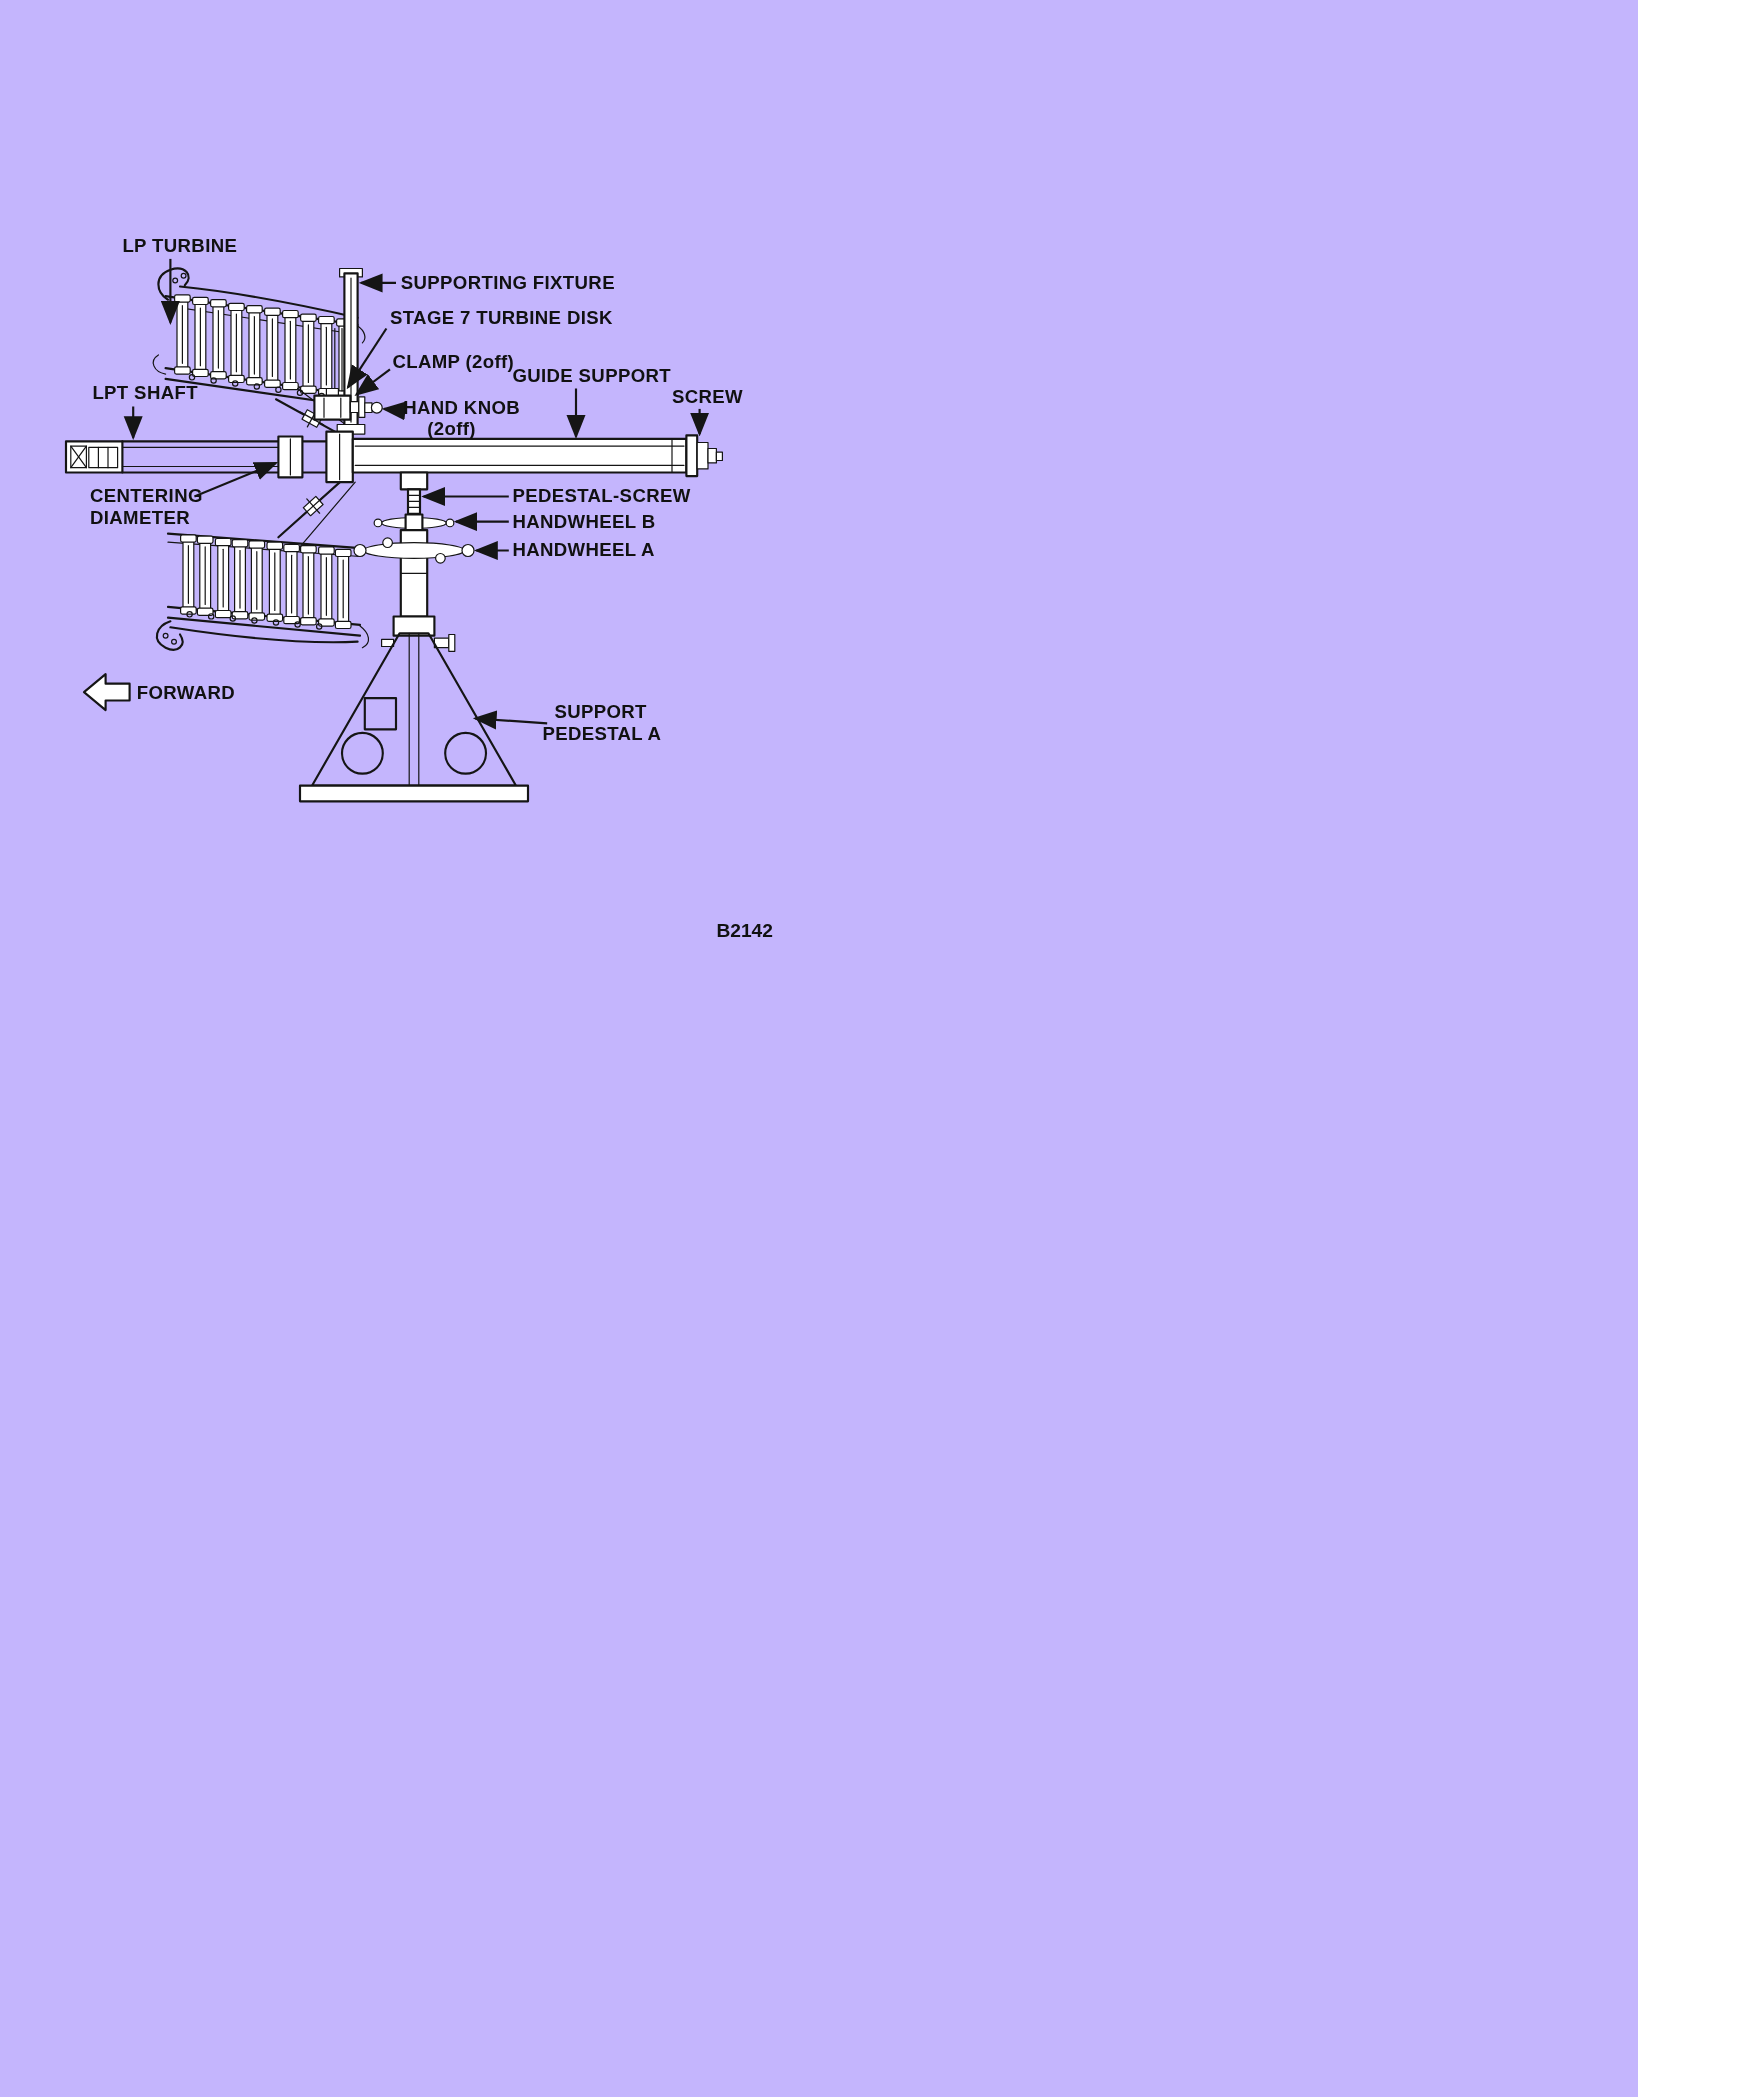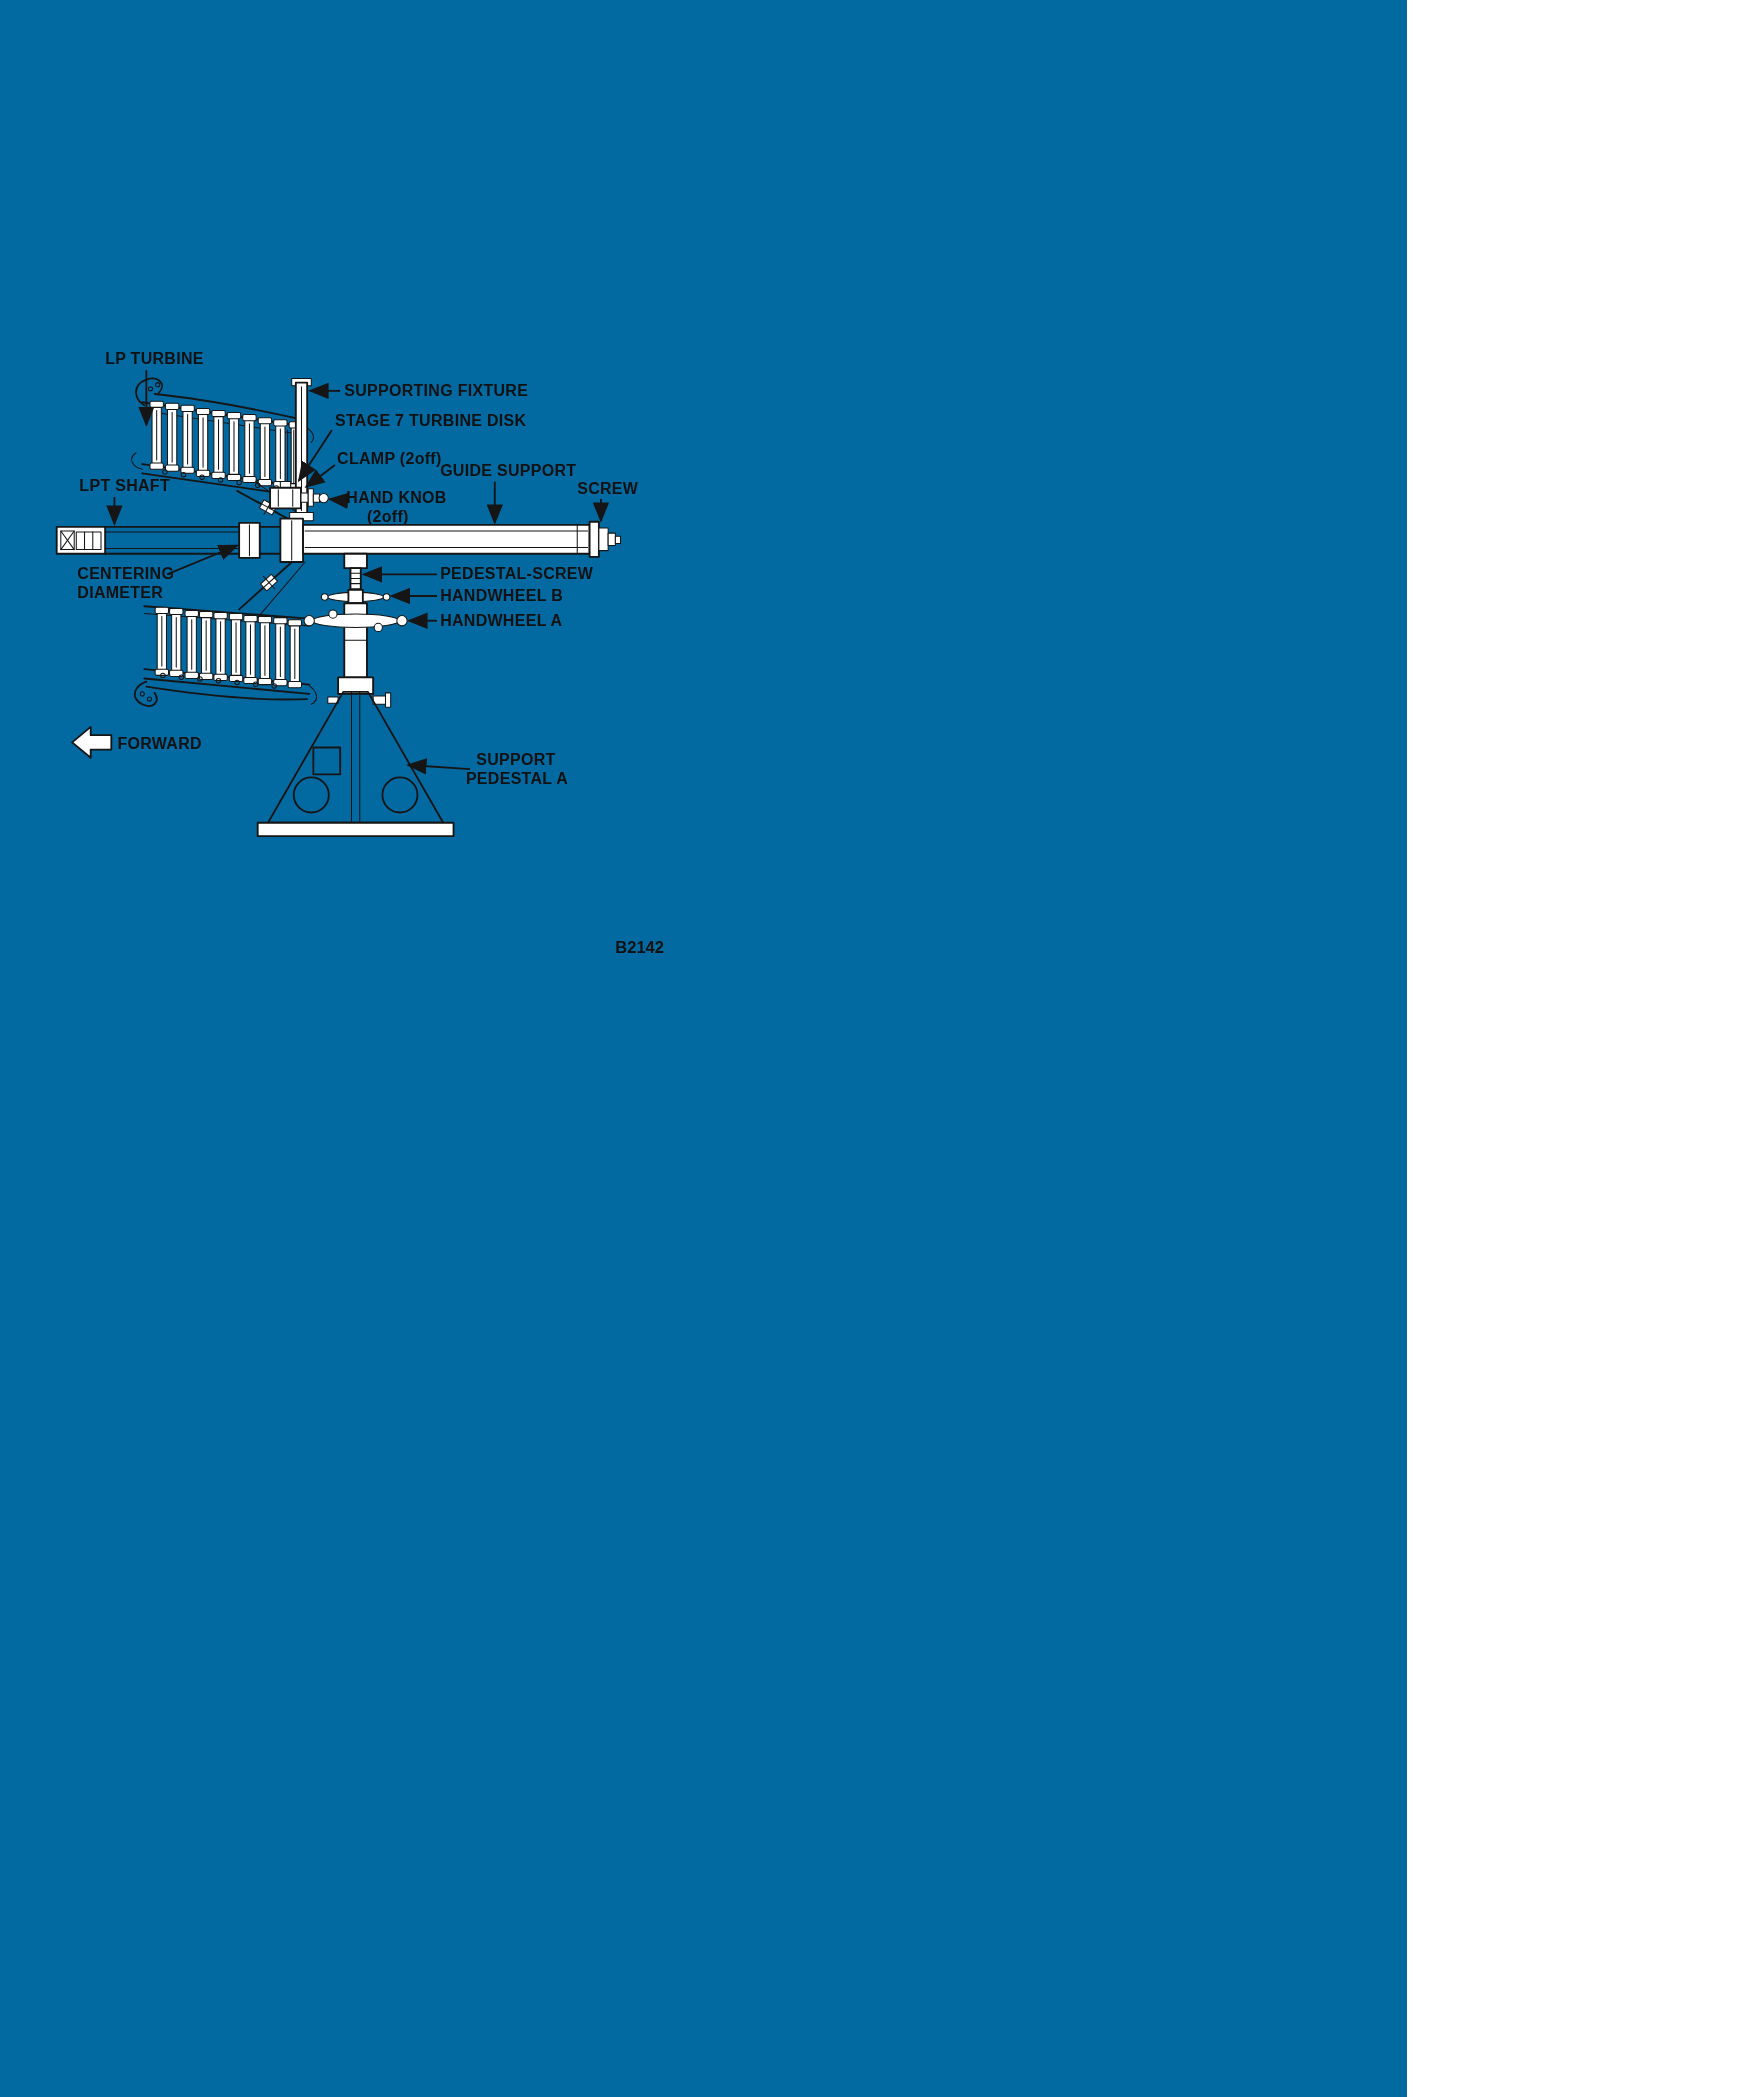--- a/index.html
+++ b/index.html
@@ -1,16 +1,16 @@
 <!DOCTYPE html>
 <html style="font-size:10.3px"><head>
 <meta charset="utf-8">
 <style>
   html,body{margin:0;padding:0;background:#ffffff;}
-  .canvas{position:relative;width:1407px;height:2097px;background:#0369a1;overflow:hidden;}
+  .canvas{position:relative;width:1638px;height:2097px;background:#c4b5fd;overflow:hidden;}
   svg{width:100%;height:100%;display:block;}
   .s{stroke:#151515;fill:none;stroke-width:1.8;stroke-linecap:round;stroke-linejoin:round;}
   .sf{stroke:#151515;fill:#ffffff;stroke-width:1.8;stroke-linejoin:round;}
   .thin{stroke-width:1;}
   .ld{stroke:#151515;stroke-width:1.8;fill:none;}
   .lbl{font-family:"Liberation Sans","DejaVu Sans",sans-serif;font-size:15.5px;font-weight:bold;fill:#111111;letter-spacing:.3px;}
   .ref{font-family:"Liberation Sans","DejaVu Sans",sans-serif;font-size:16px;font-weight:bold;fill:#111111;}
 </style>
 </head>
 <body>

